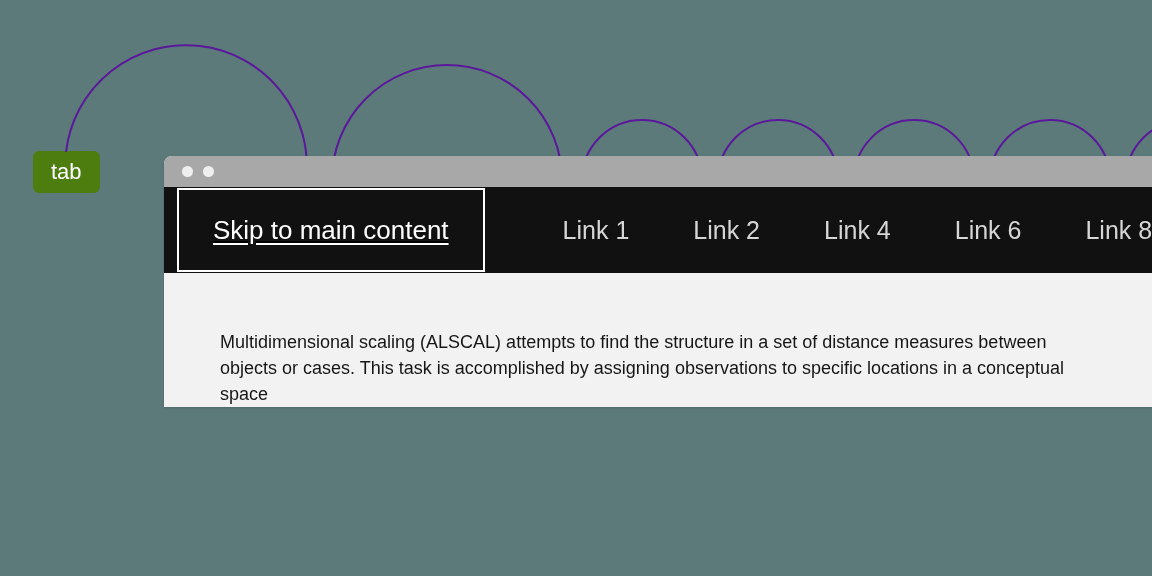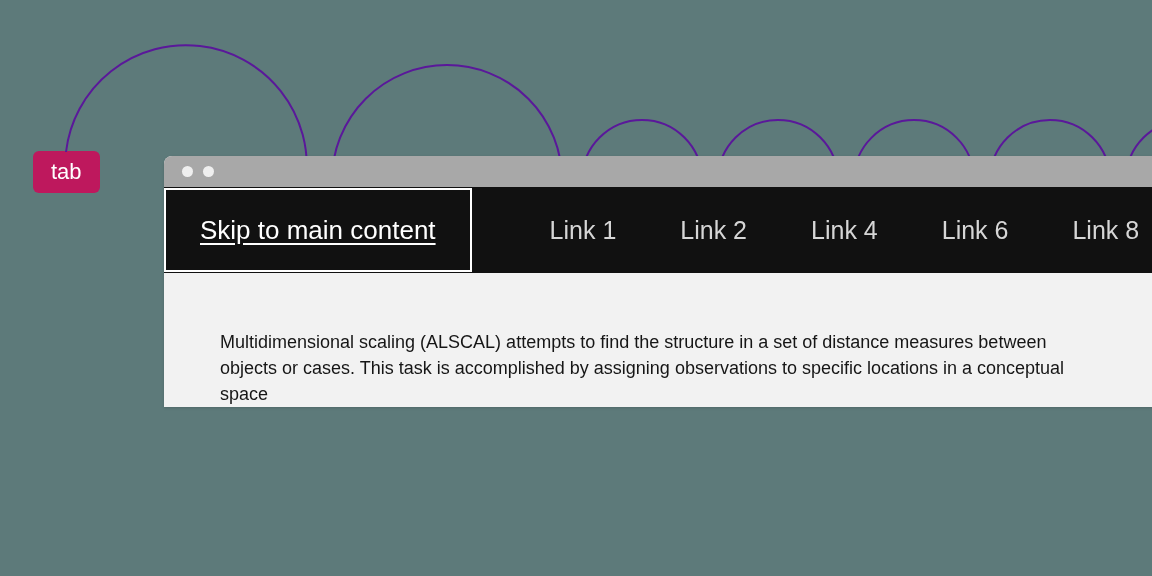--- a/index.html
+++ b/index.html
@@ -8,21 +8,21 @@
     font-family: -apple-system, BlinkMacSystemFont, "Segoe UI", Helvetica, Arial, sans-serif;
     width: 1152px;
     height: 576px;
     overflow: hidden;
     position: relative;
   }
   .tab-key {
     position: absolute;
     left: 33px;
     top: 151px;
-    background: #be185d;
+    background: #4d7c0f;
     color: #fff;
     padding: 8px 18px;
     border-radius: 6px;
     font-size: 22px;
     font-weight: 400;
   }
   .arcs {
     position: absolute;
     top: 0;
     left: 0;
@@ -58,21 +58,22 @@
     display: flex;
     align-items: center;
   }
   .skip-link {
     border: 2px solid #fff;
     height: 84px;
     display: flex;
     align-items: center;
     justify-content: center;
     padding: 0 34px;
-    margin-left: 0;
+    margin-left: 13px;
+    text-decoration: underline;
   }
   .skip-link a {
     color: #fff;
     font-size: 26px;
     text-decoration: underline;
     text-underline-offset: 4px;
   }
   .nav-links {
     display: flex;
     gap: 64px;

